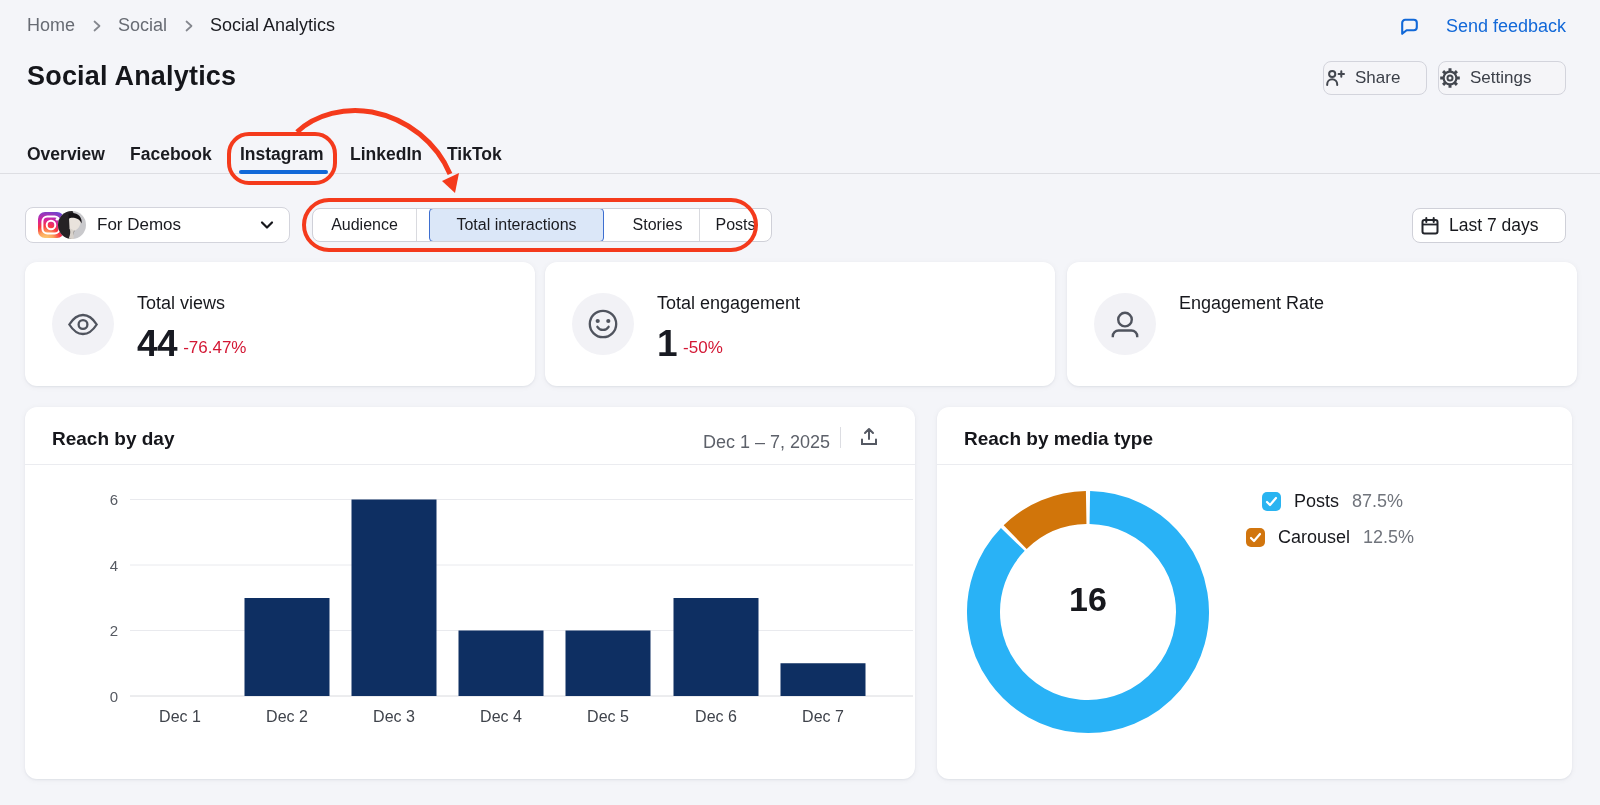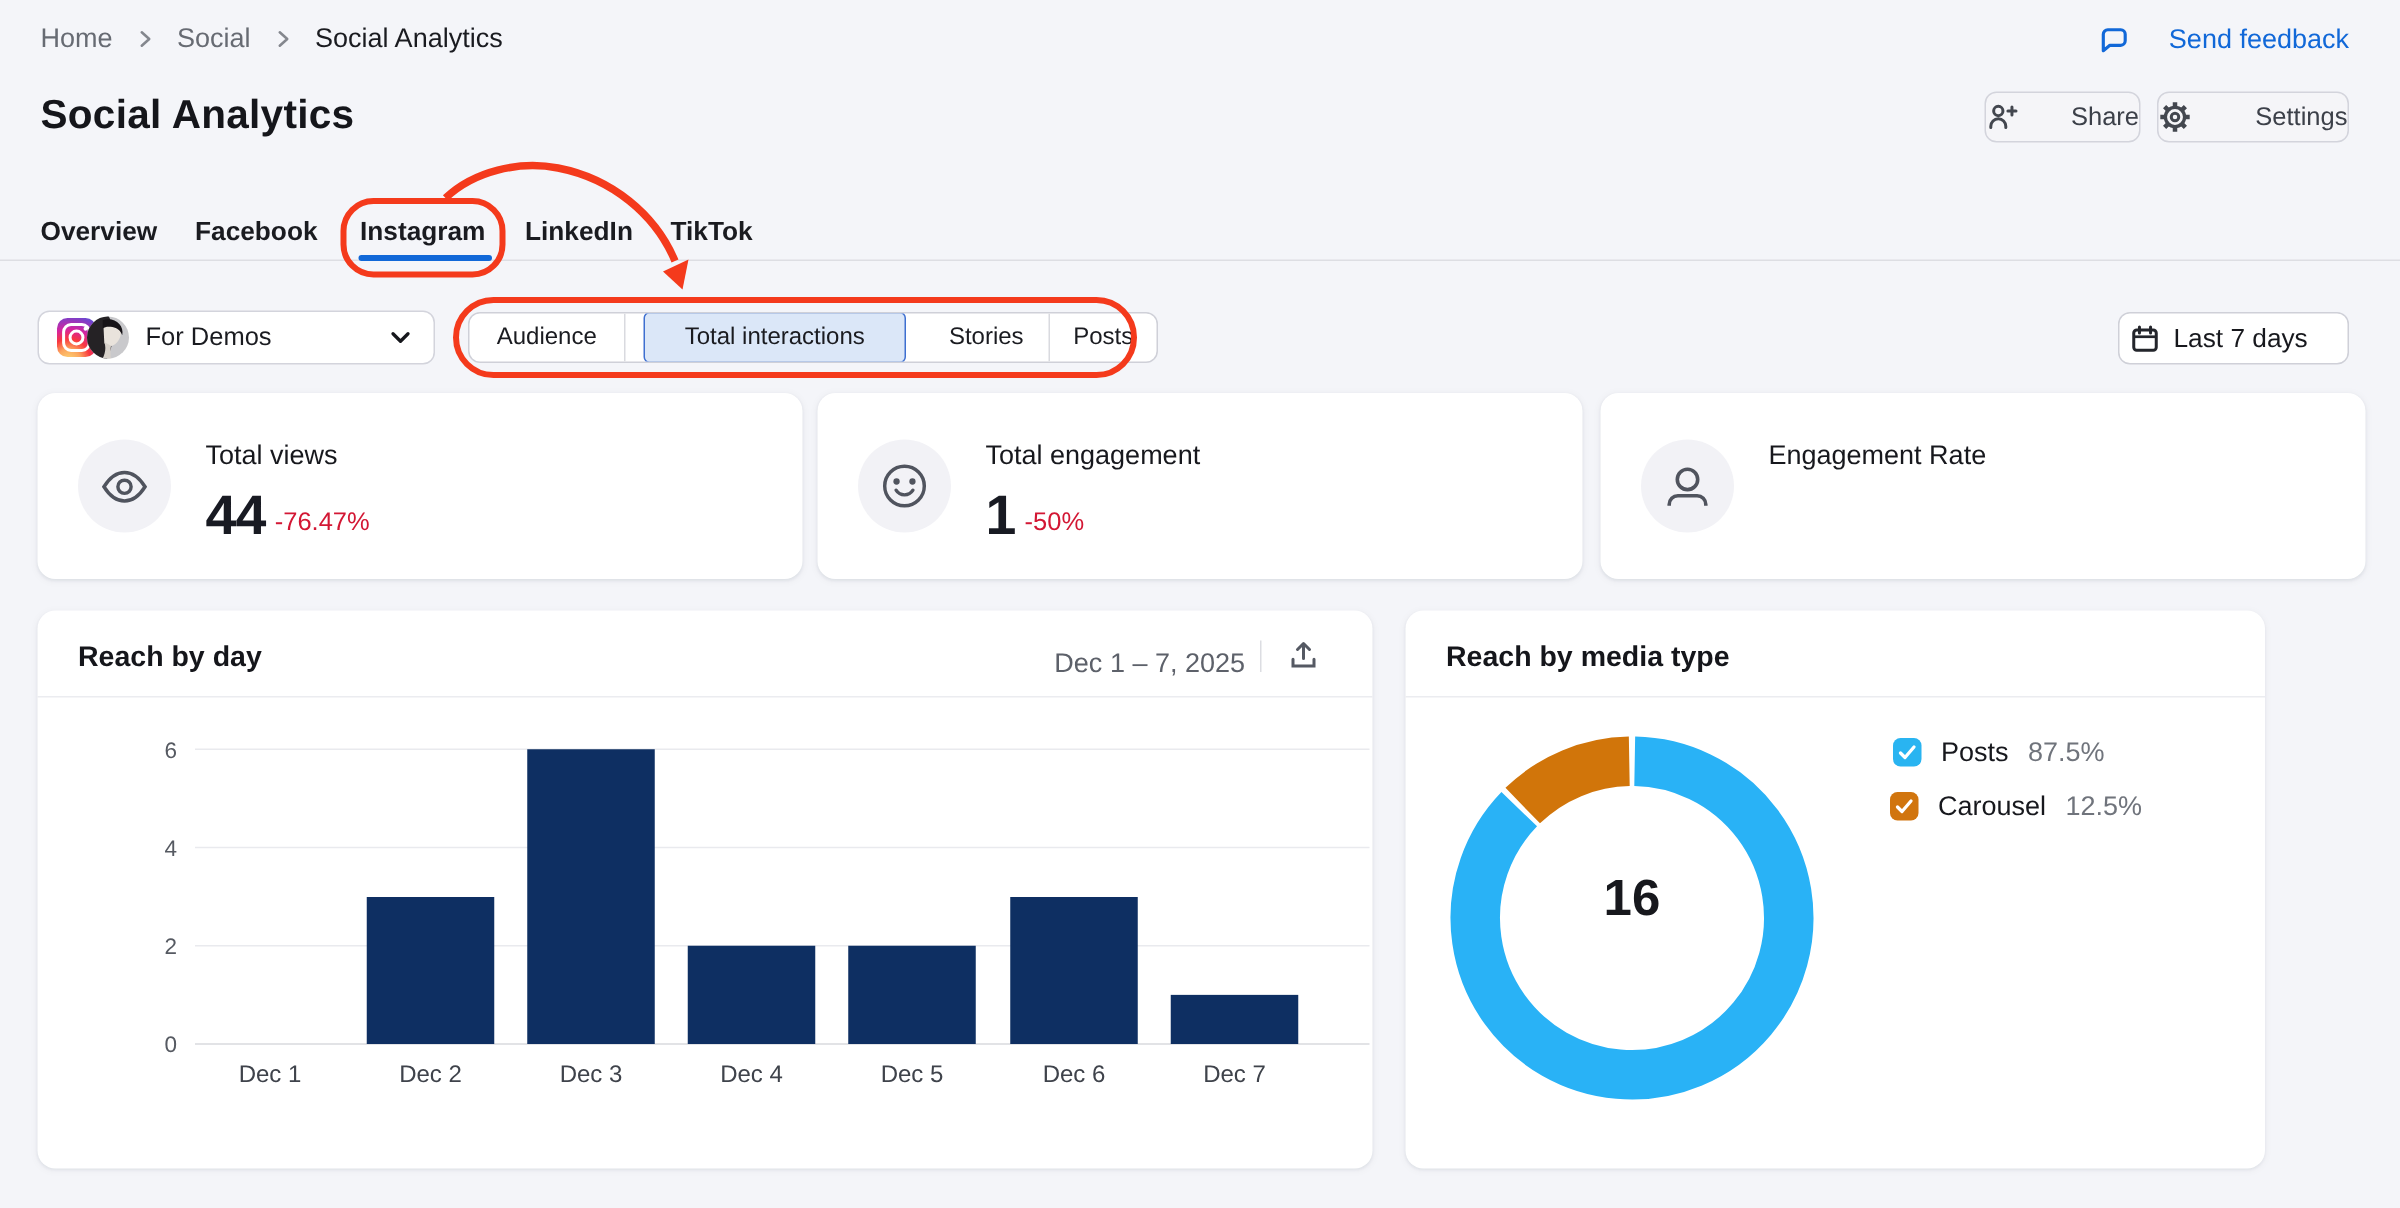--- a/index.html
+++ b/index.html
@@ -6,21 +6,21 @@
 body{background:#f4f5f9;font-family:"Liberation Sans",sans-serif;position:relative;overflow:hidden;color:#17181d}
 .abs{position:absolute}
 
 .crumb{left:27px;top:15px;font-size:18px;color:#676b73;display:flex;align-items:center;gap:15px}
 .crumb .cur{color:#1a1b20}
 .crumb svg{display:block}
 
 .feedback{right:34px;top:16px;display:flex;align-items:center;gap:26px;color:#1168d8;font-size:18px}
 
 .h1{left:27px;top:61px;font-size:27px;font-weight:bold;color:#15161b;letter-spacing:.2px}
-.btn{display:flex;align-items:center;gap:9px;background:#f5f5f8;border:1px solid #d3d4dc;border-radius:8px;font-size:17px;color:#3c4049;font-weight:normal;justify-content:space-between}
+.btn{display:flex;align-items:center;gap:9px;background:#f5f5f8;border:1px solid #d3d4dc;border-radius:8px;font-size:17px;color:#3c4049;font-weight:normal;justify-content:flex-start}
 .share{left:1323px;top:61px;width:104px;height:34px}
 .settings{left:1438px;top:61px;width:128px;height:34px}
 
 .tabline{left:0;top:173px;width:1600px;height:1px;background:#dddee3}
 .tabs{left:27px;top:144px;display:flex;font-size:17.5px;font-weight:bold;color:#1a1b20}
 .tabs span{display:inline-block}
 .ig-underline{left:239px;top:170px;width:89px;height:4px;background:#1168d8;border-radius:2px}
 .redoval1{left:227px;top:132px;width:110px;height:53px;border:4px solid #f43a1c;border-radius:22px}
 .redoval2{left:302px;top:198px;width:456px;height:54px;border:4px solid #f43a1c;border-radius:27px}
 
@@ -229,38 +229,38 @@
         <text x="262" y="256.5">Dec 2</text>
         <text x="369" y="256.5">Dec 3</text>
         <text x="476" y="256.5">Dec 4</text>
         <text x="583" y="256.5">Dec 5</text>
         <text x="691" y="256.5">Dec 6</text>
         <text x="798" y="256.5">Dec 7</text>
     </g>
   </svg>
 </div>
 
-<div class="abs card chartcard" style="left:937px;width:573px">
+<div class="abs card chartcard" style="left:937px;width:635px">
   <div class="abs ctitle">Reach by media type</div>
   <div class="abs cdivider"></div>
   <svg class="abs" style="left:21px;top:75px" width="260" height="260" viewBox="0 0 260 260">
     <path d="M131.82 25.52 A 104.5 104.5 0 1 1 54.83 57.41" fill="none" stroke="#29b2f6" stroke-width="33"></path>
     <path d="M57.15 55.08 A 104.5 104.5 0 0 1 128.18 25.52" fill="none" stroke="#d1750a" stroke-width="33"></path>
   </svg>
   <div class="abs" style="left:21px;top:173px;width:260px;text-align:center;font-size:34px;font-weight:bold;color:#17181d">16</div>
   <div class="abs legrow" style="left:325px;top:84px">
     <div class="cbox" style="background:#29b4f1">
         <svg width="13" height="13" viewBox="0 0 13 13">
           <path d="M2 7l3 3 6-7" fill="none" stroke="#fff" stroke-width="2.2" stroke-linecap="round" stroke-linejoin="round"></path>
         </svg>
       </div>
     <span>Posts</span>
       <span class="legpct">87.5%</span>
   </div>
-  <div class="abs legrow" style="left:323px;top:120px">
+  <div class="abs legrow" style="left:309px;top:120px">
     <div class="cbox" style="background:#d1750e">
         <svg width="13" height="13" viewBox="0 0 13 13">
           <path d="M2 7l3 3 6-7" fill="none" stroke="#fff" stroke-width="2.2" stroke-linecap="round" stroke-linejoin="round"></path>
         </svg>
       </div>
     <span>Carousel</span>
       <span class="legpct">12.5%</span>
   </div>
 </div>
 

